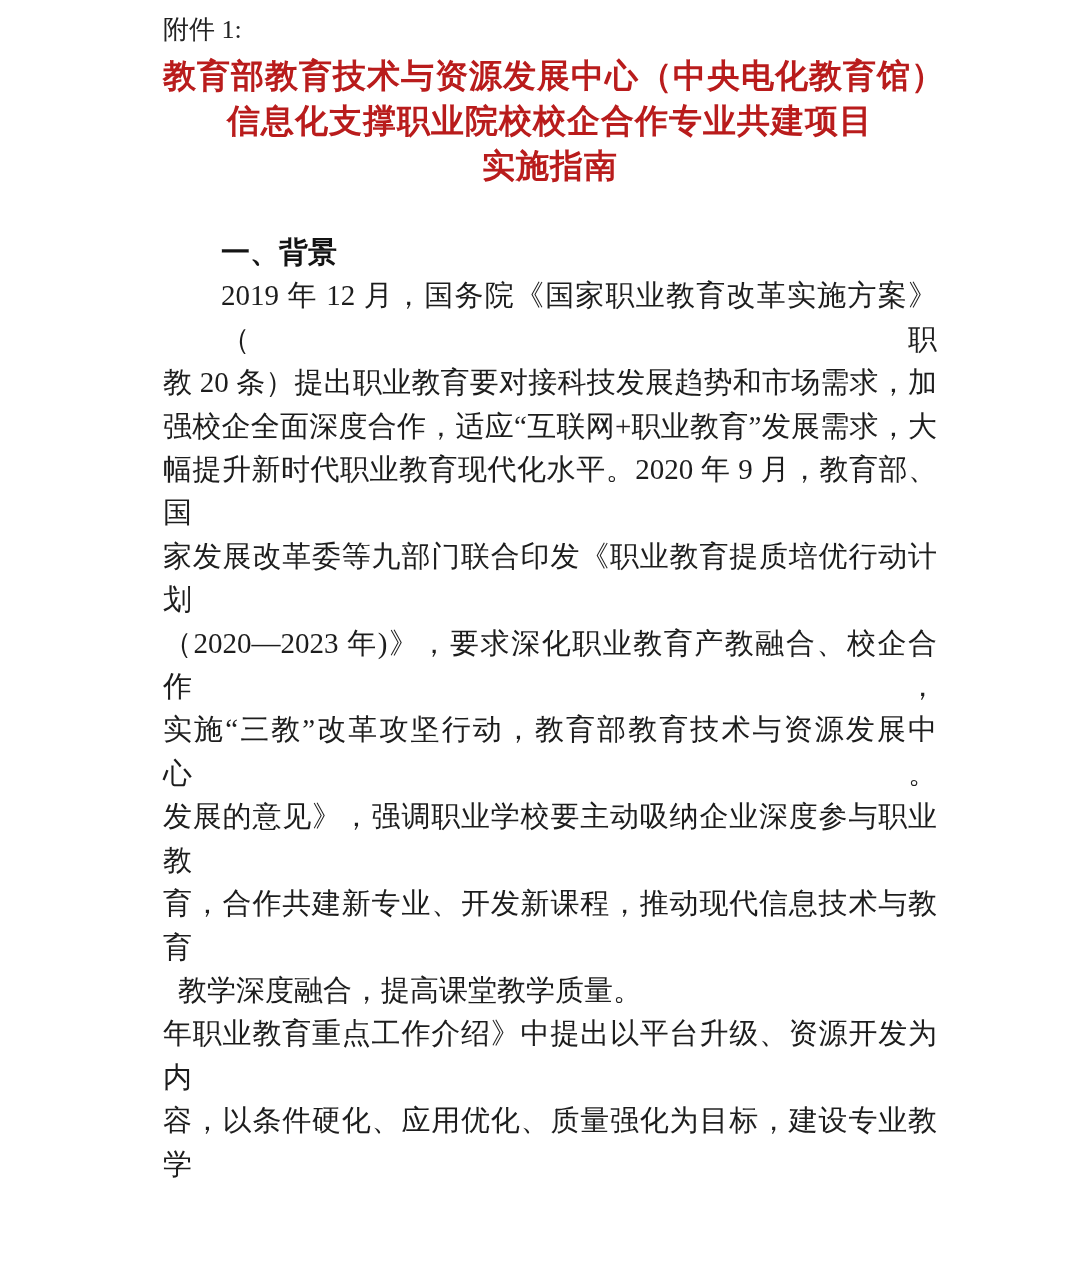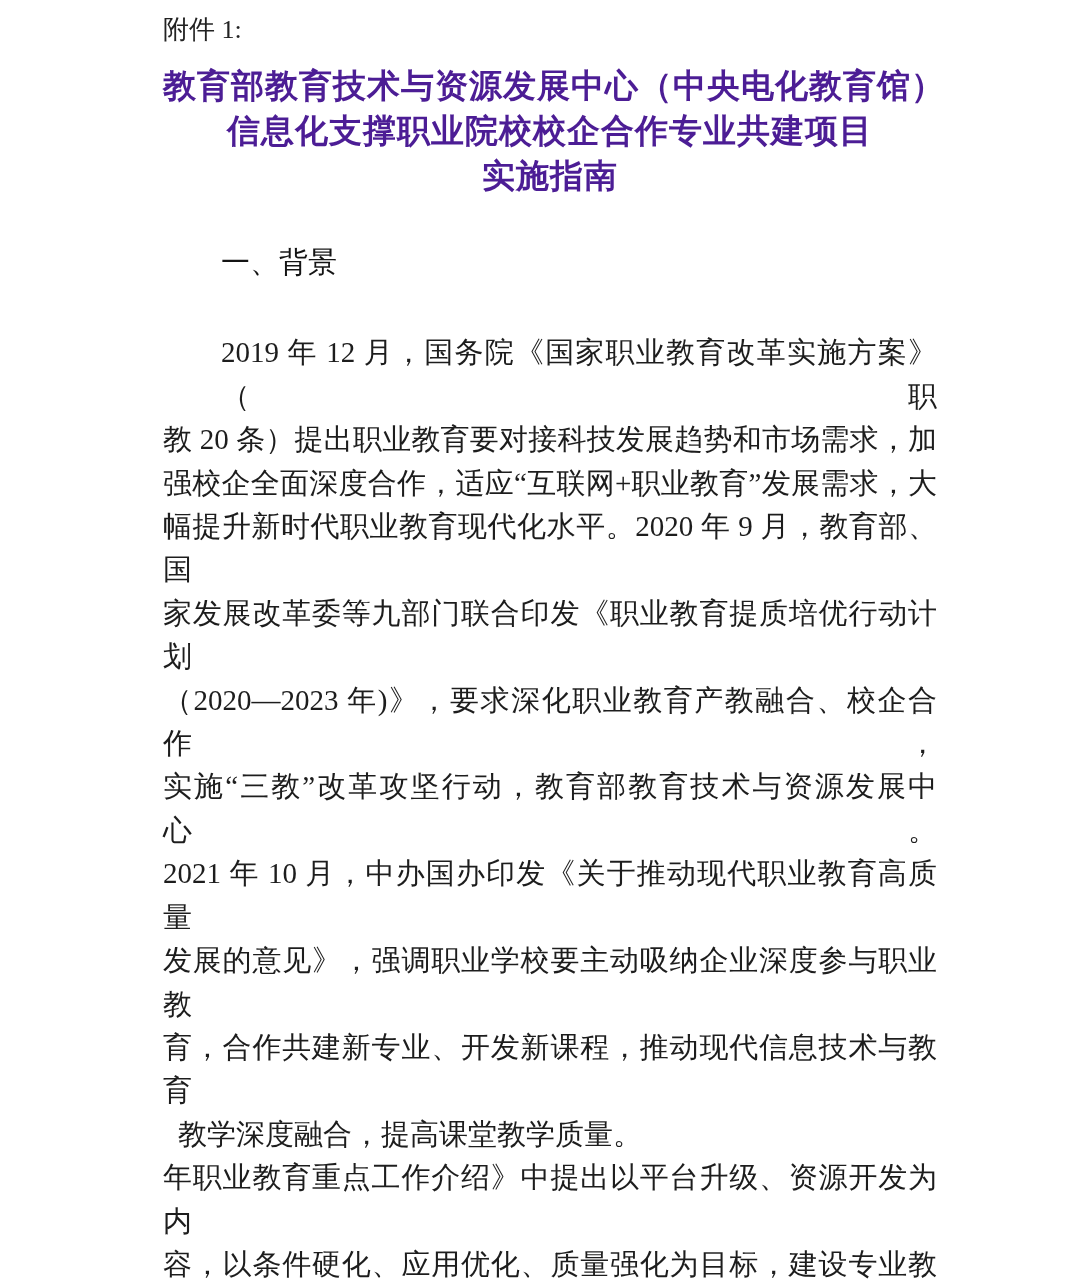--- a/index.html
+++ b/index.html
@@ -22,24 +22,24 @@
     width: 774px;
   }
 
   .attachment {
     font-size: 26px;
     line-height: 32px;
     color: #222222;
   }
 
   .title-block {
-    margin-top: 18px;
+    margin-top: 8px;
     text-align: center;
     font-weight: bold;
-    color: #4c1d95;
+    color: #b91c1c;
   }
   .title-line {
     font-size: 33px;
     line-height: 45px;
     letter-spacing: 1px;
     white-space: nowrap;
   }
 
   .spacer { height: 42px; }
 
@@ -47,25 +47,25 @@
     font-size: 29px;
     line-height: 43.4px;
     color: #1d1d1d;
   }
 
   .line {
     text-align: justify;
     text-align-last: justify;
     white-space: normal;
   }
-  .line.indent { padding-left: 58px; margin-top: 47px; }
+  .line.indent { padding-left: 58px; }
   .line.para-end { text-align-last: left; margin-left: 15px; }
 
   .heading {
-    font-weight: normal;
+    font-weight: bold;
     color: #141414;
     text-align: left;
     text-align-last: left;
     padding-left: 58px;
   }
 </style>
 </head>
 <body>
 
 <div class="doc">
@@ -85,21 +85,20 @@
       <div class="line heading">一、背景</div>
 
       <div>
         <div class="line indent">2019 年 12 月，国务院《国家职业教育改革实施方案》（职</div>
         <div class="line">教 20 条）提出职业教育要对接科技发展趋势和市场需求，加</div>
         <div class="line">强校企全面深度合作，适应“互联网+职业教育”发展需求，大</div>
         <div class="line">幅提升新时代职业教育现代化水平。2020 年 9 月，教育部、国</div>
         <div class="line">家发展改革委等九部门联合印发《职业教育提质培优行动计划</div>
         <div class="line">（2020—2023 年)》，要求深化职业教育产教融合、校企合作，</div>
         <div class="line">实施“三教”改革攻坚行动，教育部教育技术与资源发展中心。</div>
-        <div class="line">2021 年 10 月，中办国办印发《关于推动现代职业教育高质量</div>
         <div class="line">发展的意见》，强调职业学校要主动吸纳企业深度参与职业教</div>
         <div class="line">育，合作共建新专业、开发新课程，推动现代信息技术与教育</div>
         <div class="line para-end">教学深度融合，提高课堂教学质量。</div>
       </div>
 
       <div>
         <div class="line">年职业教育重点工作介绍》中提出以平台升级、资源开发为内</div>
         <div class="line">容，以条件硬化、应用优化、质量强化为目标，建设专业教学</div>
 
       </div>

